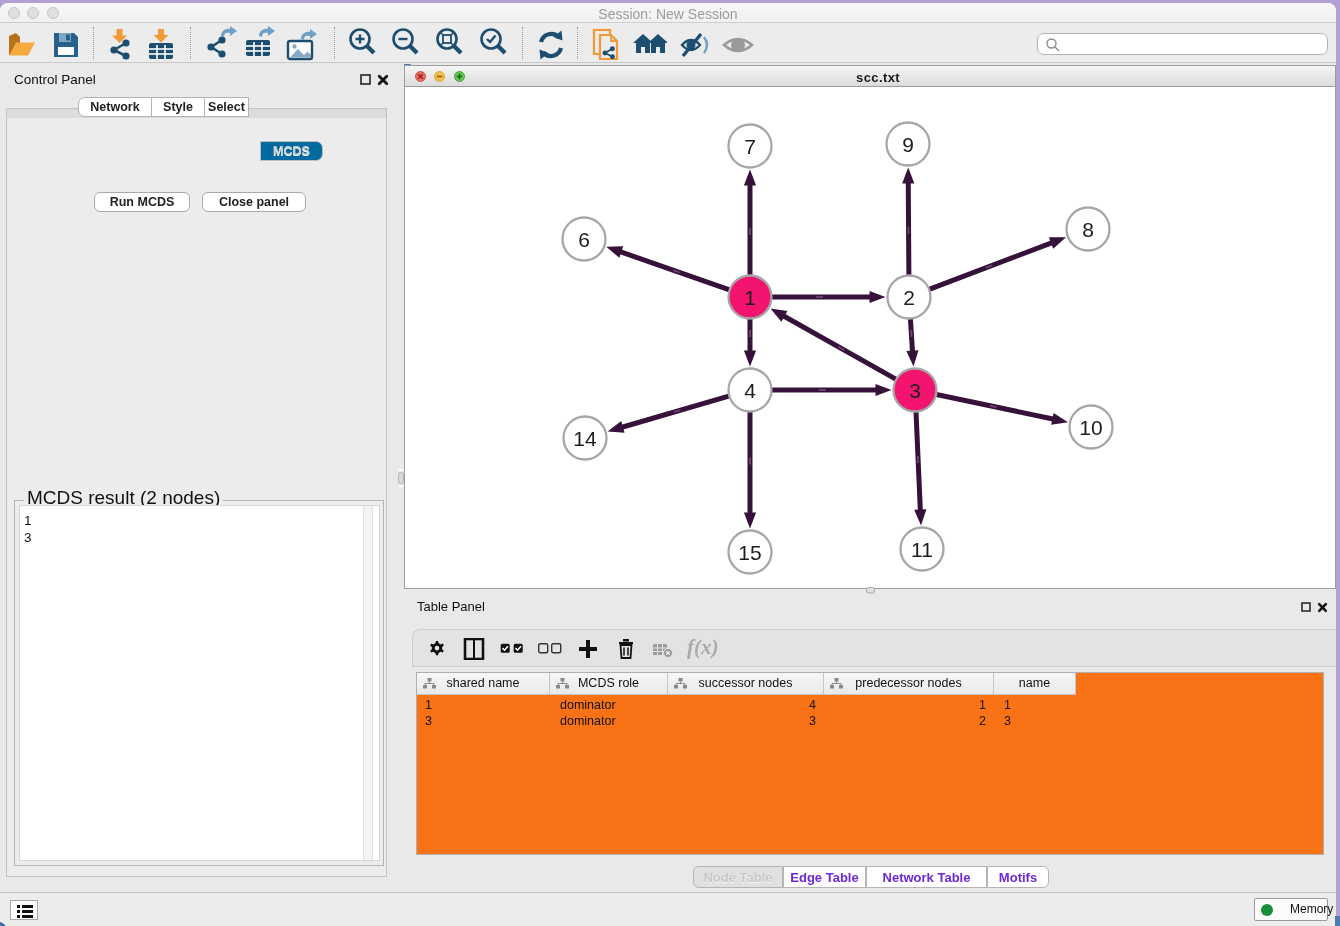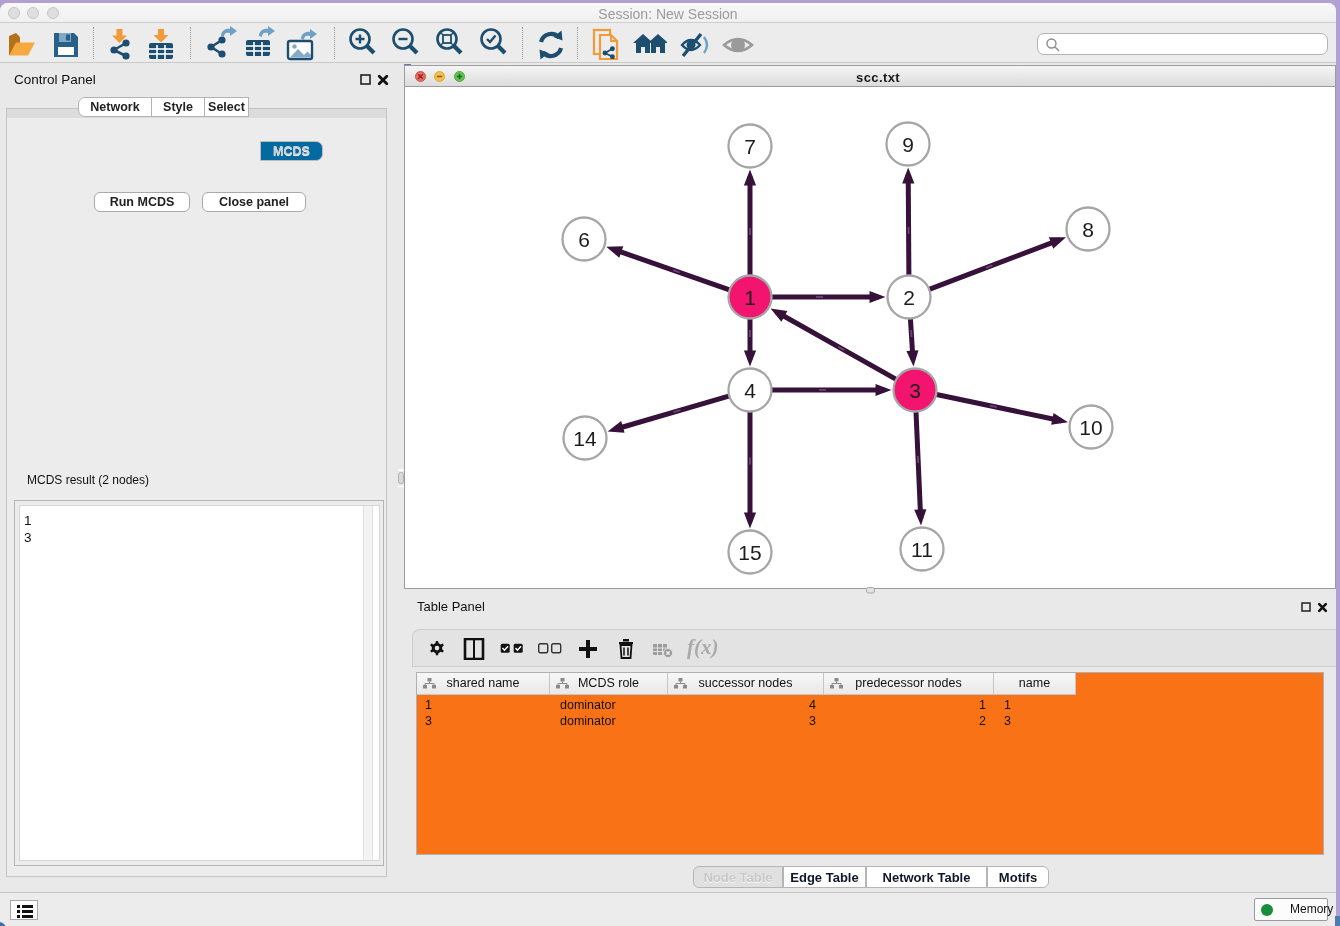--- a/index.html
+++ b/index.html
@@ -14,36 +14,36 @@
 
 #cpanel { left:0; top:63px; width:392px; height:829px; background:#E9E9E9; }
 #cptitle { left:14px; top:9px; font-size:13.5px; color:#111; }
 #cpbody { left:6px; top:45px; width:381px; height:769px; background:#ECECEC; border:1px solid #c3c3c3; }
 .tab { position:absolute; top:34px; height:20px; background:#fff; border:1px solid #b3b3b3; font-size:12.5px; font-weight:700; color:#222; text-align:center; line-height:19px; z-index:3; }
 #tabmcds { top:34px; height:20px; background:#0369a1; border:1px solid #bdbdbd; border-radius:0 7px 7px 0; color:#d0d0d0; text-shadow:0 1px 0 #fafafa; line-height:19px;margin-top:44px; }
 #optlabel { left:0px; top:74px; width:392px; text-align:center; font-size:13px; color:#111; }
 #cselect { left:44px; top:96px; width:311px; height:21px; background:#fff; border:1px solid #a9a9a9; border-radius:5px; font-size:13px; color:#111; line-height:19px; padding-left:14px; }
 .cbtn { position:absolute; top:129px; height:20px; background:#fff; border:1px solid #a9a9a9; border-radius:6px; font-size:12.5px; font-weight:700; color:#222; text-align:center; line-height:18px; }
 #groupbox { left:14px; top:437px; width:370px; height:366px; border:1px solid #b5b5b5; }
-#grouplabel { left:24px; top:410px; background:#ECECEC; padding:0 3px; font-size:12px; color:#111; }
+#grouplabel { left:24px; top:424px; background:#ECECEC; padding:0 3px; font-size:19px; color:#111; }
 #resultarea { left:19px; top:442px; width:361px; height:356px; background:#fff; border:1px solid #d6d6d6; font-size:13.5px; color:#111; line-height:16.5px; padding:7px 0 0 4px; }
 #resultscroll { left:363px; top:443px; width:10px; height:354px; background:#f3f3f3; border-left:1px solid #e2e2e2; border-right:1px solid #e2e2e2;}
 
 #netwin { left:404px; top:65px; width:932px; height:524px; border:1px solid #9c9c9c; background:#fff; }
 #nettitle { left:404px; top:65px; width:932px; height:22px; background:linear-gradient(#f5f5f5,#dcdcdc); border:1px solid #9c9c9c; }
 .tl { position:absolute; top:5px; width:11px; height:11px; border-radius:50%; }
 #netname { position:absolute; left:8px; top:4px; width:100%; text-align:center; font-size:13px; color:#1a1a1a; font-weight:700; letter-spacing:0.4px;}
 
 #tpanel { left:404px; top:595px; width:932px; height:297px; background:#E9E9E9; }
 #tptitle { left:13px; top:4px; font-size:13px; color:#111; }
 #ttoolbar { left:8px; top:34px; width:924px; height:38px; background:#e3e3e3; border:1px solid #cecece; border-radius:8px 0 0 0; border-right:none;font-weight:bold;}
 #tablebox { left:12px; top:77px; width:908px; height:183px; background:#f97316; border:1px solid #b0b0b0; }
 .hcell { position:absolute; top:0px; height:22px; background:linear-gradient(#f7f7f7,#e9e9e9); border-right:1px solid #c6c6c6; border-bottom:1px solid #c6c6c6; font-size:12.5px; color:#111; text-align:center; line-height:21px; }
 .trow { position:absolute; font-size:12.5px; color:#111; height:17px; line-height:17px; }
-.btab { position:absolute; top:0; height:22px; background:#fff; border:1px solid #b5b5b5; font-size:13px; font-weight:700; color:#0f172a; text-align:center; line-height:21px; }
+.btab { position:absolute; top:0; height:22px; background:#fff; border:1px solid #b5b5b5; font-size:13px; font-weight:700; color:#6d28d9; text-align:center; line-height:21px; }
 
 #statusbar { left:0; top:892px; width:1336px; height:34px; background:#ececec; border-top:1px solid #c6c6c6; }
 #listbtn { position:absolute; left:10px; top:7px; width:28px; height:20px; background:#fdfdfd; border:1px solid #a9a9a9; }
 #membtn { position:absolute; left:1254px; top:5px; width:74px; height:23px; background:#fcfcfc; border:1px solid #9a9a9a; border-radius:2px; font-size:12px; color:#111; line-height:21px; text-align:left; padding-left:35px;}
 </style></head><body>
 <div id="app" class="abs"></div>
 <div id="titlebar" class="abs">
   <div class="tldot" style="left:8px"></div>
     <div class="tldot" style="left:27px"></div>
     <div class="tldot" style="left:47px"></div>

